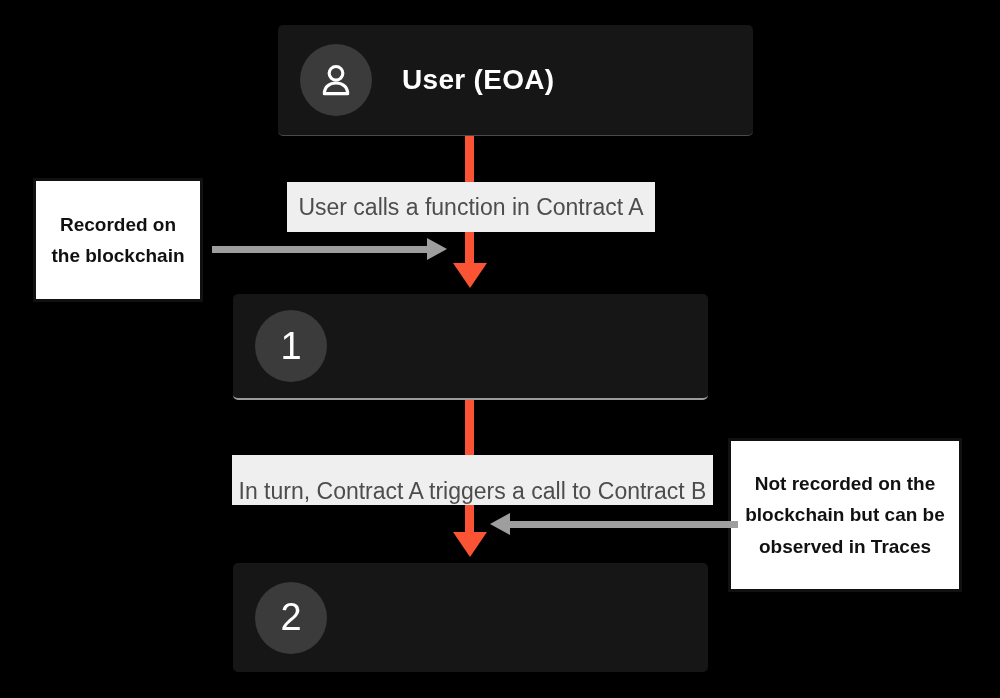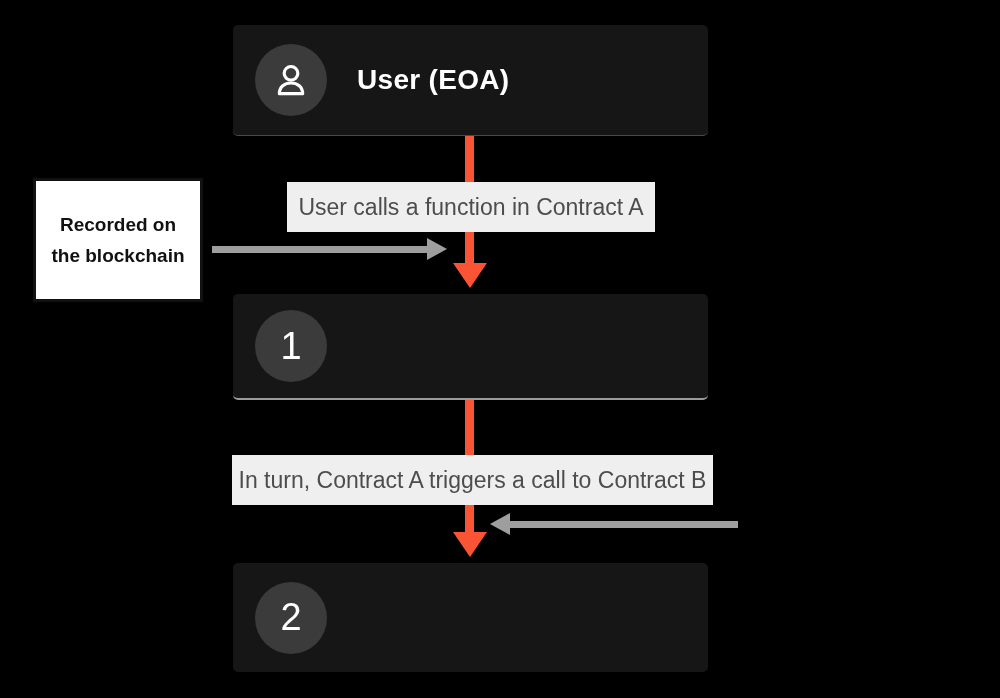--- a/index.html
+++ b/index.html
@@ -10,21 +10,21 @@
   }
   .canvas{position:absolute;inset:0;}
 
   
   .node{
     position:absolute;left:233px;width:475px;
     background:#161616;border-radius:5px;
     display:flex;align-items:center;
     box-sizing:border-box;padding-left:22px;
   }
-  .node-user{top:25px;height:111px;border-bottom:1px solid #4a4a4a;}
+  .node-user{top:25px;height:111px;border-bottom:1px solid #4a4a4a;margin-left:45px;}
   .node-a{top:294px;height:106px;border-bottom:2px solid #9a9a9a;}
   .node-b{top:563px;height:109px;}
   .badge{
     width:72px;height:72px;border-radius:50%;
     background:#3b3b3b;color:#fff;
     display:flex;align-items:center;justify-content:center;
     font-size:38px;font-weight:400;flex:0 0 auto;
   }
   .node-label{
     color:#fff;font-size:28px;font-weight:700;
@@ -43,21 +43,21 @@
   .ohead.h1{top:263px;}
   .ohead.h2{top:532px;}
 
   
   .edge-label{
     position:absolute;background:#efefef;color:#4d4d4d;
     display:flex;align-items:center;justify-content:center;
     font-size:23px;z-index:2;
   }
   .edge-1{left:287px;top:182px;width:368px;height:50px;}
-  .edge-2{left:232px;top:455px;width:481px;height:50px;}
+  .edge-2{left:232px;top:455px;width:481px;height:50px;align-items:flex-end;}
 
   
   .annotation{
     position:absolute;background:#ffffff;border:3px solid #111;
     color:#111;font-weight:700;font-size:19px;line-height:1.65;
     display:flex;align-items:center;justify-content:center;
     text-align:center;box-sizing:border-box;
     box-shadow:2px 2px 0 #000;
   }
   .ann-left{left:33px;top:178px;width:170px;height:124px;padding:8px 12px;align-items:center;}
@@ -113,16 +113,19 @@
   <div class="node node-b">
     <div class="badge">2</div>
   </div>
 
   <div class="annotation ann-left">
     <span>Recorded on the blockchain</span>
   </div>
   <div class="gshaft gl"></div>
   <div class="ghead gl"></div>
 
+  <div class="annotation ann-right">
+    <span>Not recorded on the blockchain but can be observed in Traces</span>
+  </div>
   <div class="gshaft gr"></div>
   <div class="ghead gr"></div>
 
 </div>
 
 </body></html>

